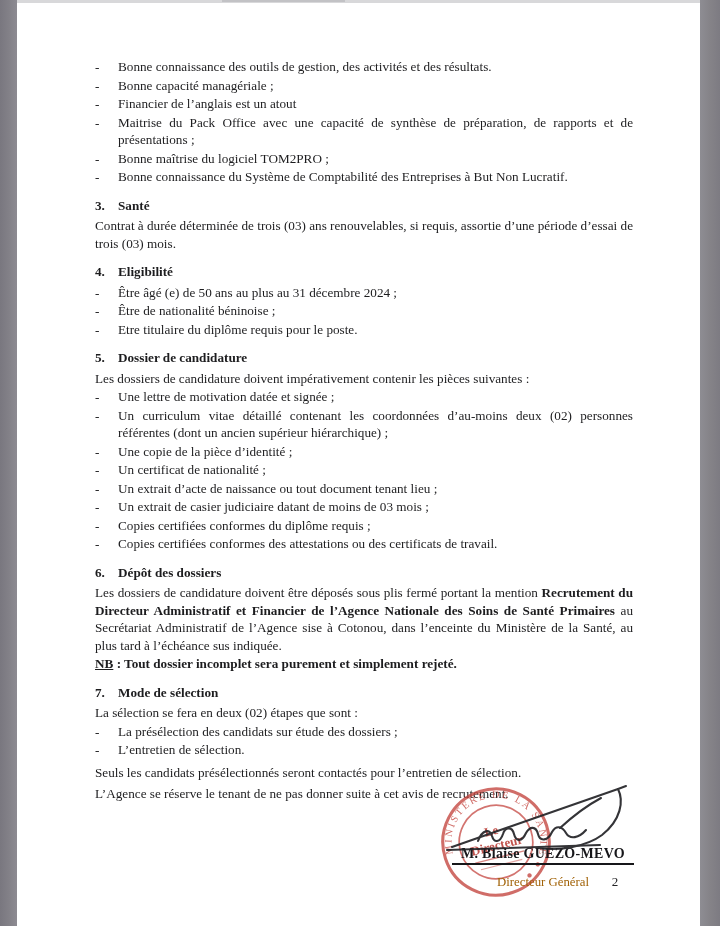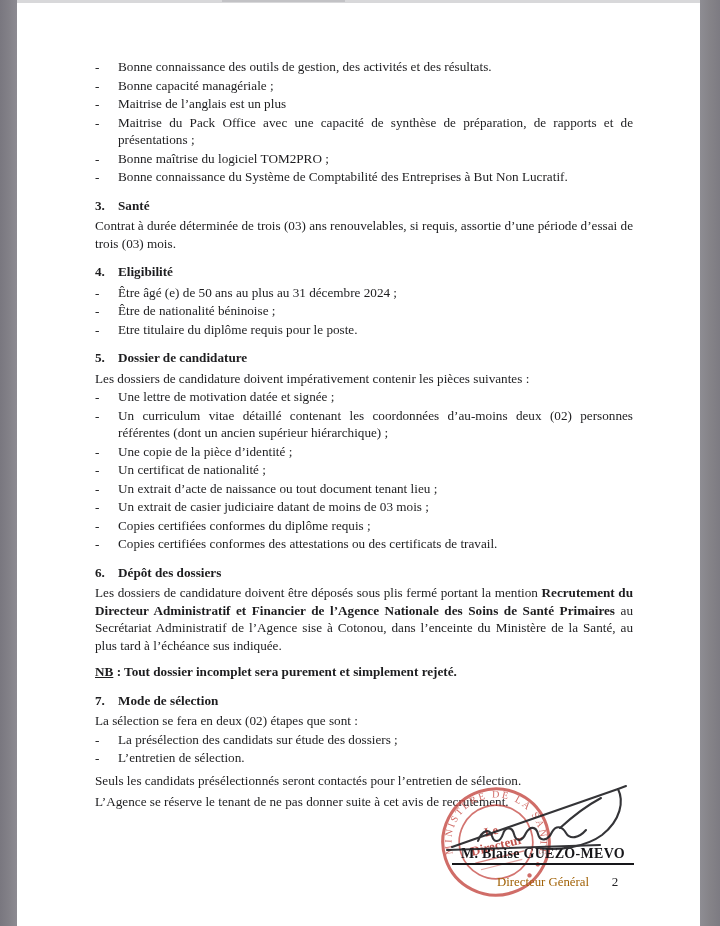--- a/index.html
+++ b/index.html
@@ -23,21 +23,21 @@
     text-align:justify;
   }
   .bullets{list-style:none;margin:0;padding:0;}
   .bullet{display:flex;margin:1px 0;}
   .bullet .dash{flex:0 0 23px;}
   .bullet .btext{flex:1;text-align:justify;}
   .heading{display:flex;font-weight:bold;margin-top:11px;margin-bottom:3px;text-align:left;}
   .heading .hnum{flex:0 0 23px;}
   p{margin:0;}
   .bold{font-weight:bold;}
-  .nb-line{margin-top:9px;font-weight:bold;}
+  .nb-line{margin-top:1px;font-weight:bold;}
   .nb-label{text-decoration:underline;}
   .closing-1{margin-top:5px;}
   .closing-2{margin-top:4px;}
 
   
   .sig-area{position:absolute;left:420px;top:768px;width:290px;height:158px;z-index:3;}
   .stamp{
     position:absolute;left:18px;top:16px;width:116px;height:116px;
     transform:rotate(-18deg);opacity:.85;
   }
@@ -66,21 +66,21 @@
     <li class="bullet">
         <span class="dash">-</span>
         <span class="btext">Bonne connaissance des outils de gestion, des activités et des résultats.</span>
       </li>
     <li class="bullet">
         <span class="dash">-</span>
         <span class="btext">Bonne capacité managériale ;</span>
       </li>
     <li class="bullet">
         <span class="dash">-</span>
-        <span class="btext">Maitrise de l’anglais est un plus</span>
+        <span class="btext">Financier de l’anglais est un atout</span>
       </li>
     <li class="bullet">
         <span class="dash">-</span>
         <span class="btext">Maitrise du Pack Office avec une capacité de synthèse de préparation, de rapports et de présentations ;</span>
       </li>
     <li class="bullet">
         <span class="dash">-</span>
         <span class="btext">Bonne maîtrise du logiciel TOM2PRO ;</span>
       </li>
     <li class="bullet">

